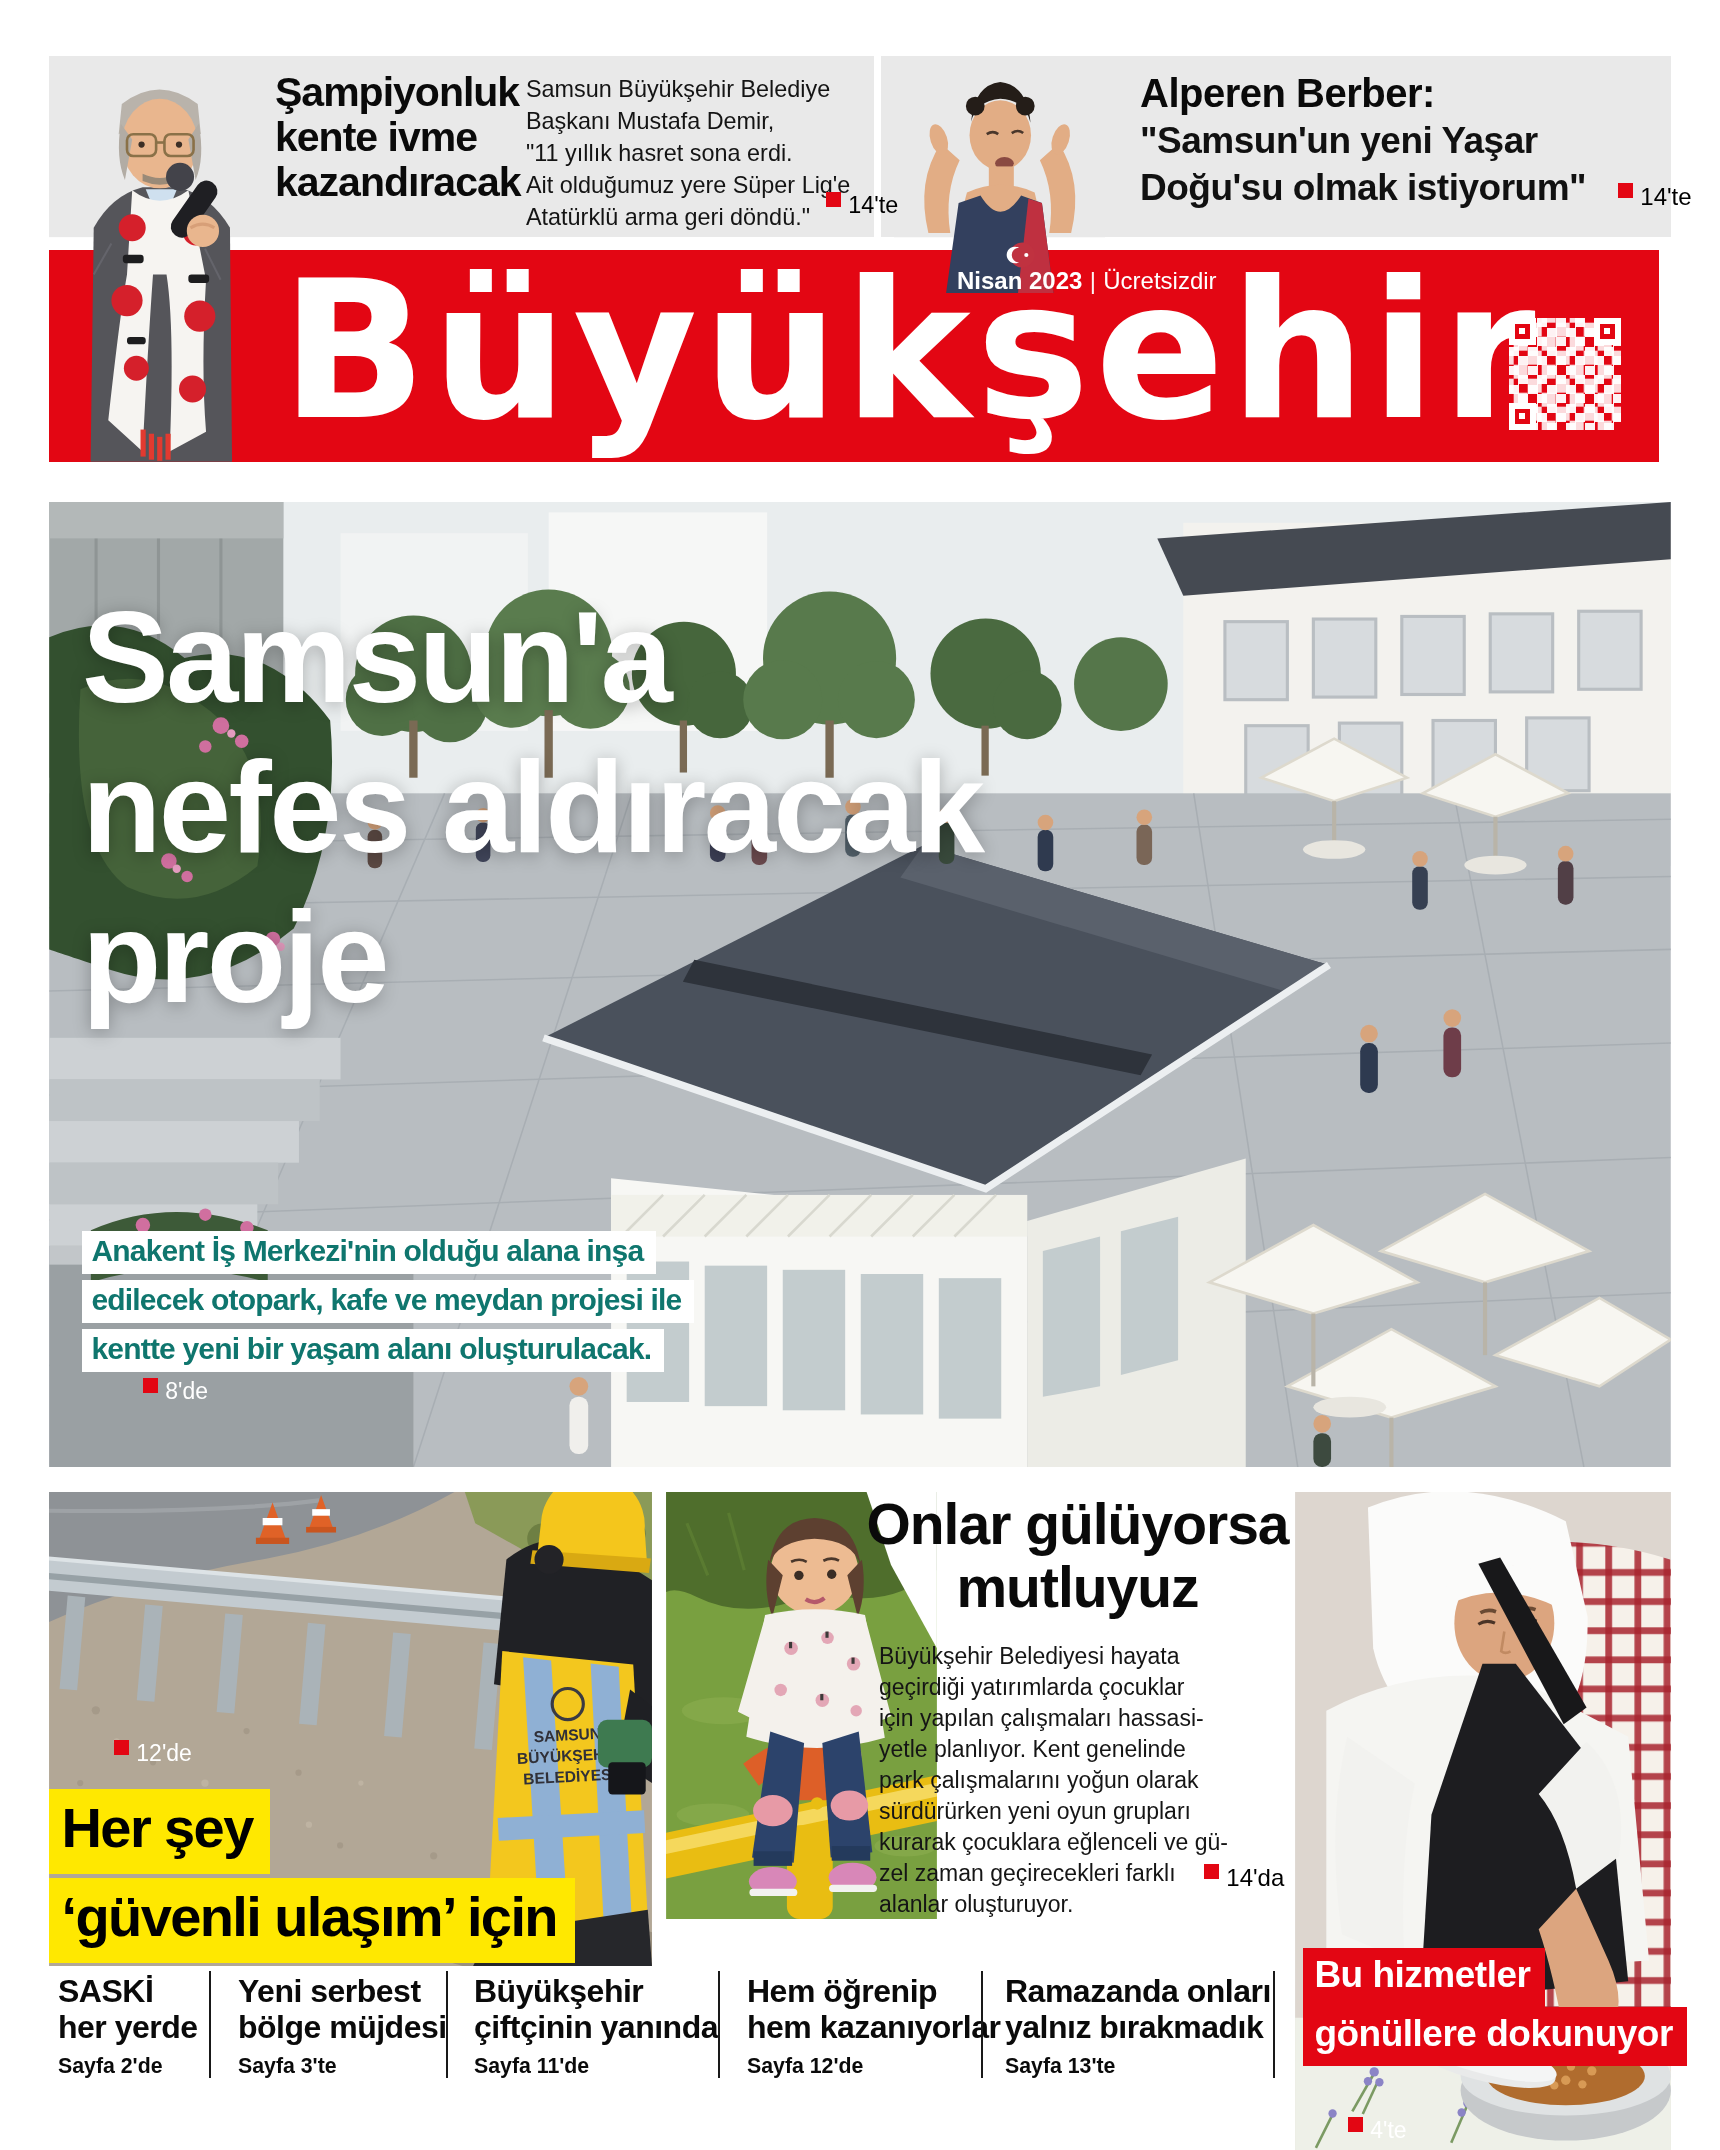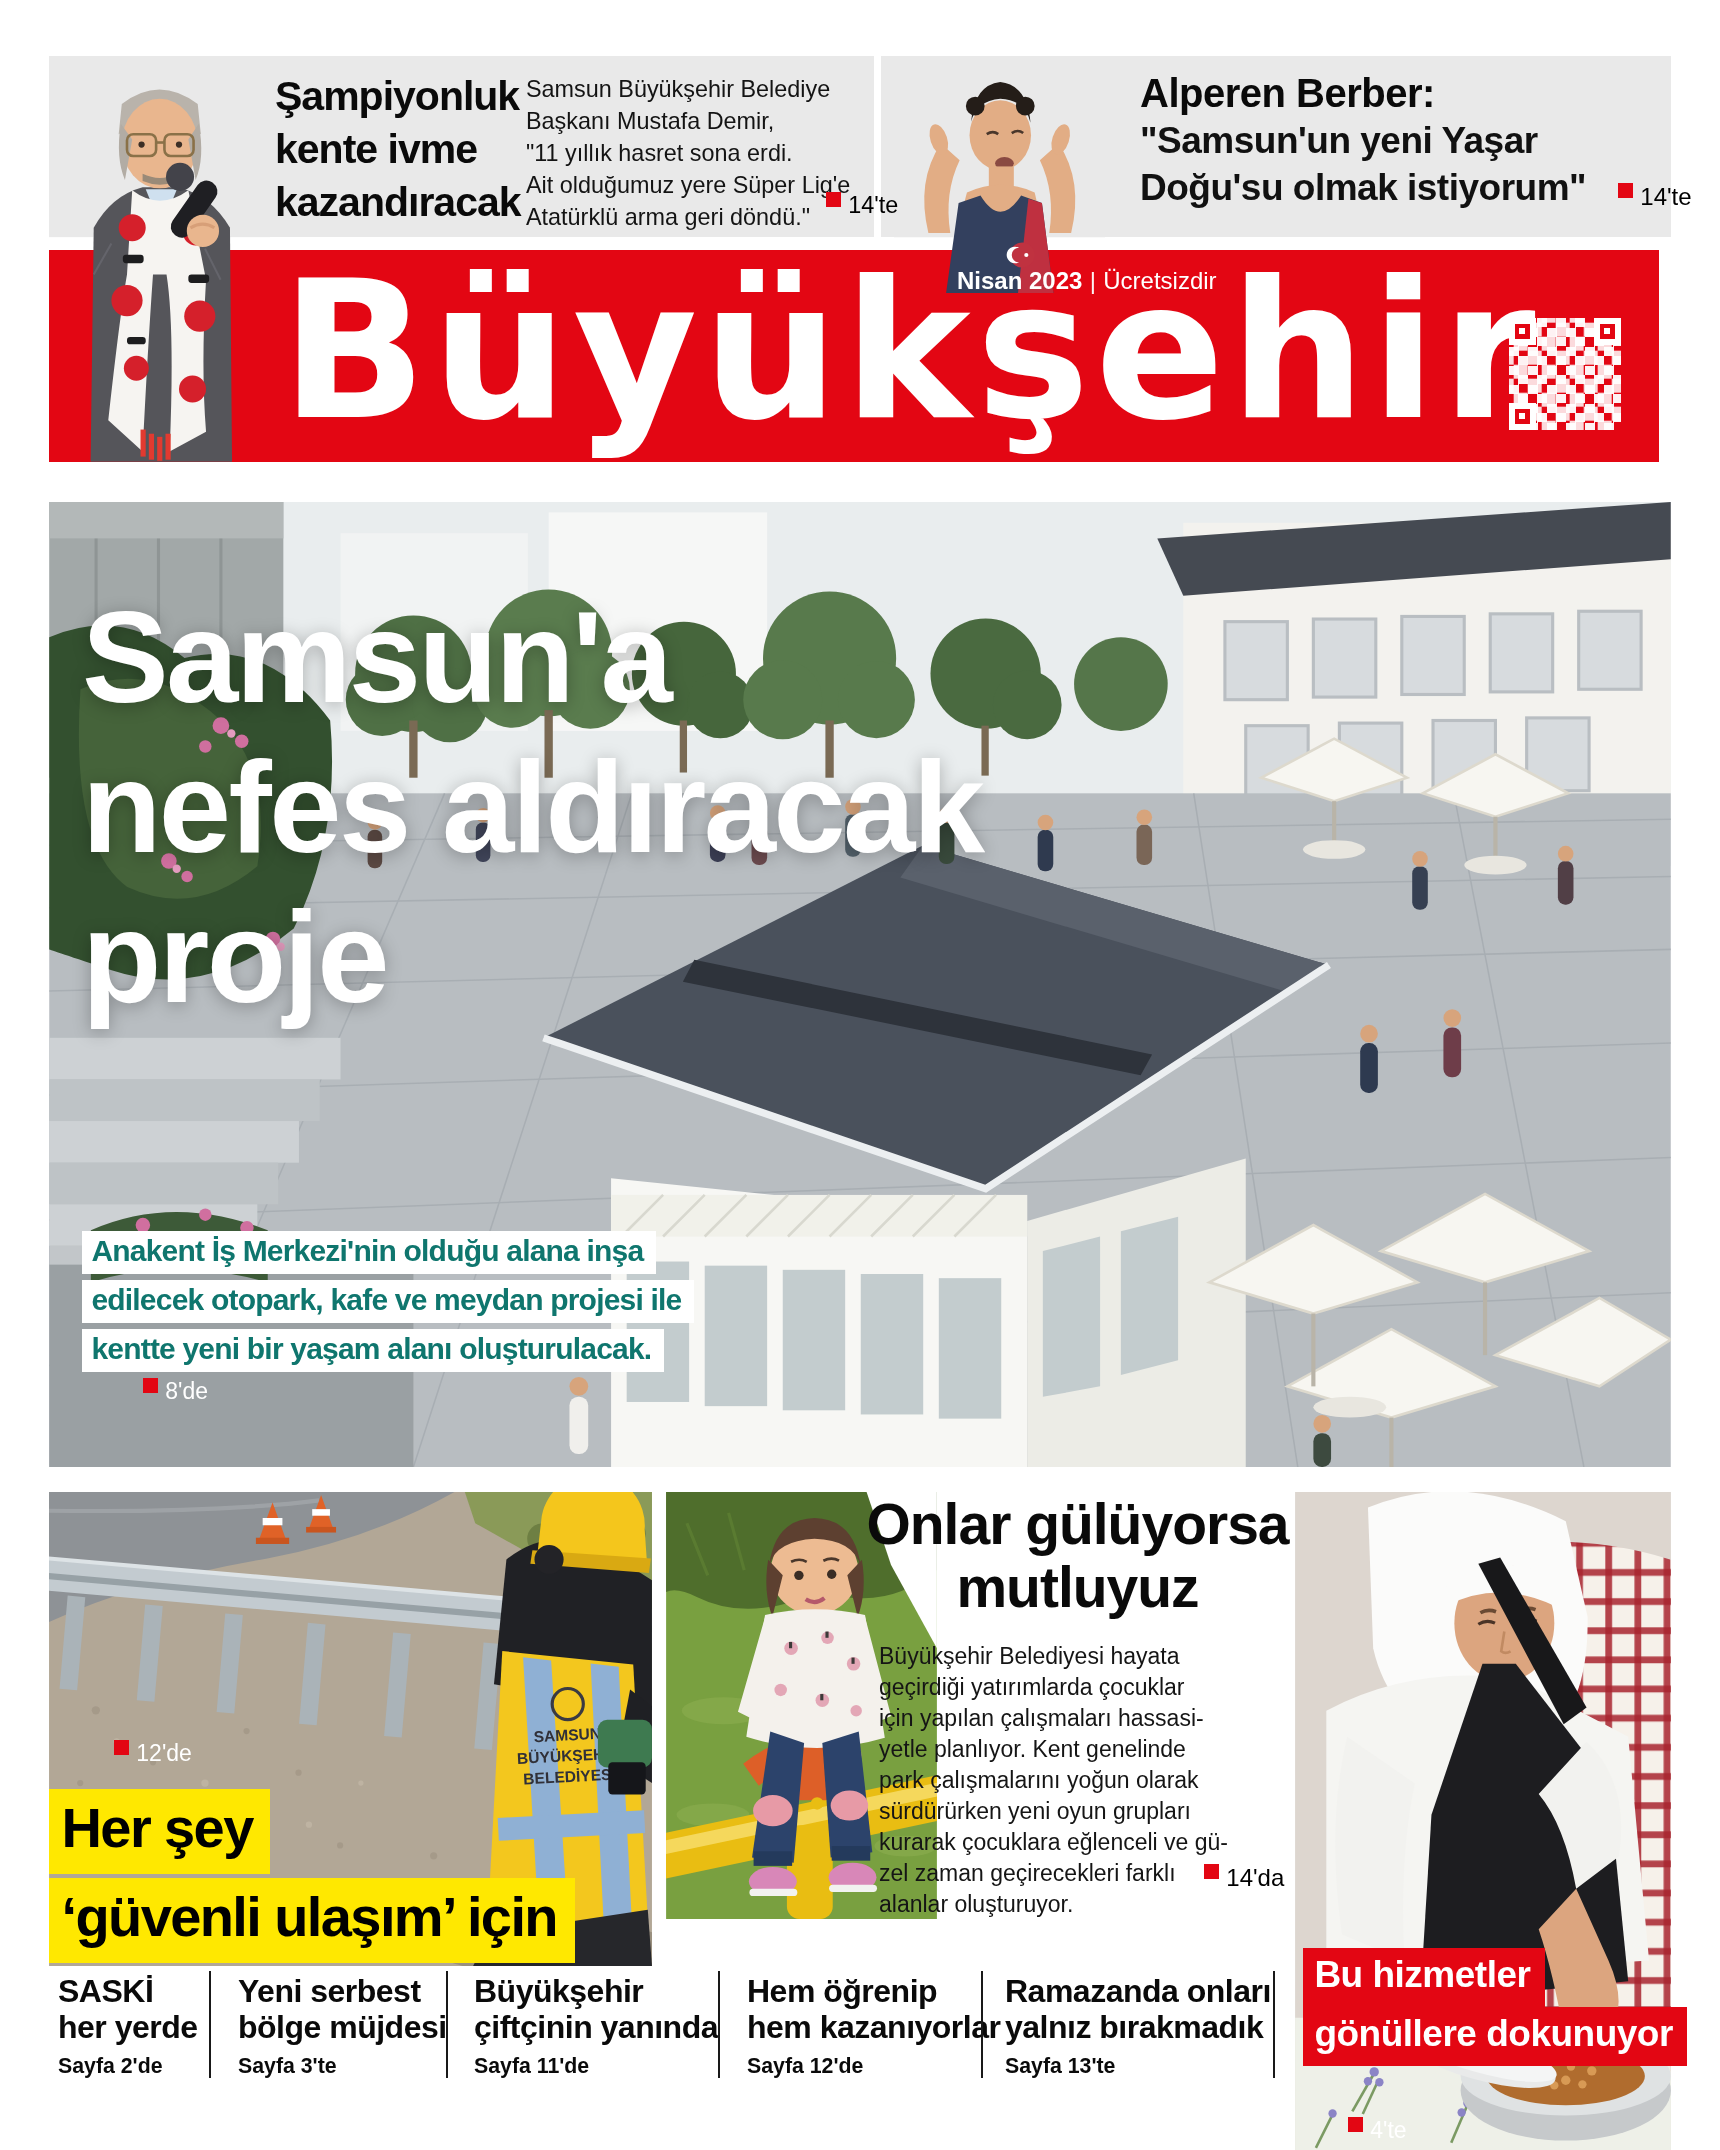--- a/index.html
+++ b/index.html
@@ -5,21 +5,21 @@
   :root{ --red:#e30613; --yellow:#ffe800; --gray:#e9e9e9; }
   html,body{margin:0;padding:0;background:#fff;}
   .page{position:relative;width:1720px;height:2151px;background:#fff;overflow:hidden;
         font-family:"Liberation Sans",sans-serif;color:#0a0a0a;}
   .abs{position:absolute;}
   .photo{position:absolute;display:block;}
   .graybox{position:absolute;background:var(--gray);}
   .pre{white-space:pre-line;}
 
   
-  .tl-headline{left:275px;top:70px;font-size:41px;line-height:53px;font-weight:800;letter-spacing:-1px;}
+  .tl-headline{left:275px;top:70px;font-size:41px;line-height:45px;font-weight:800;letter-spacing:-1px;}
   .tl-body{left:526px;top:73px;font-size:23.4px;line-height:32px;font-weight:500;color:#141414;}
   .tr-speaker{left:1140px;top:71px;font-size:40px;font-weight:800;letter-spacing:-0.5px;}
   .tr-quote{left:1140px;top:117px;font-size:37px;line-height:47px;font-weight:600;letter-spacing:-0.5px;color:#111;}
 
   
   .pageref{position:absolute;display:flex;gap:7.3px;font-weight:400;font-size:23.4px;padding-left:41px;}
   .pageref .sq{width:15px;height:15px;background:var(--red);flex:0 0 auto;}
   .pr-white{color:#fff;} .pr-dark{color:#000;}
 
   

